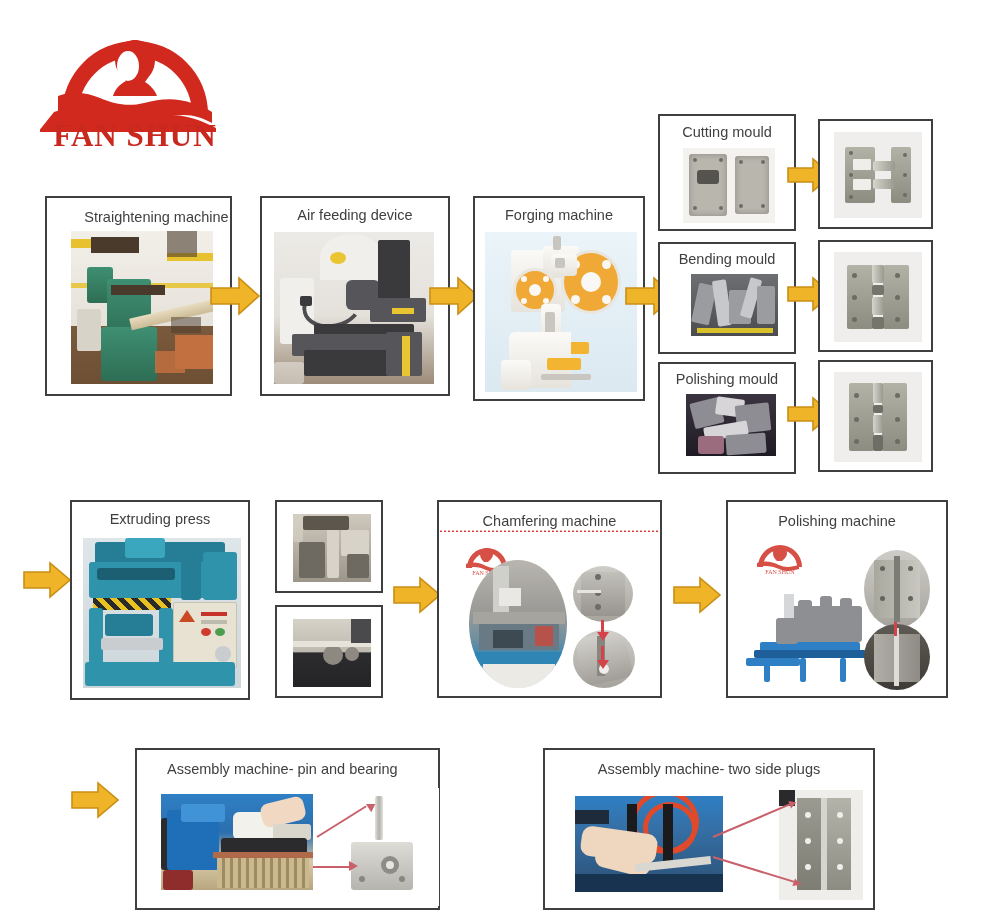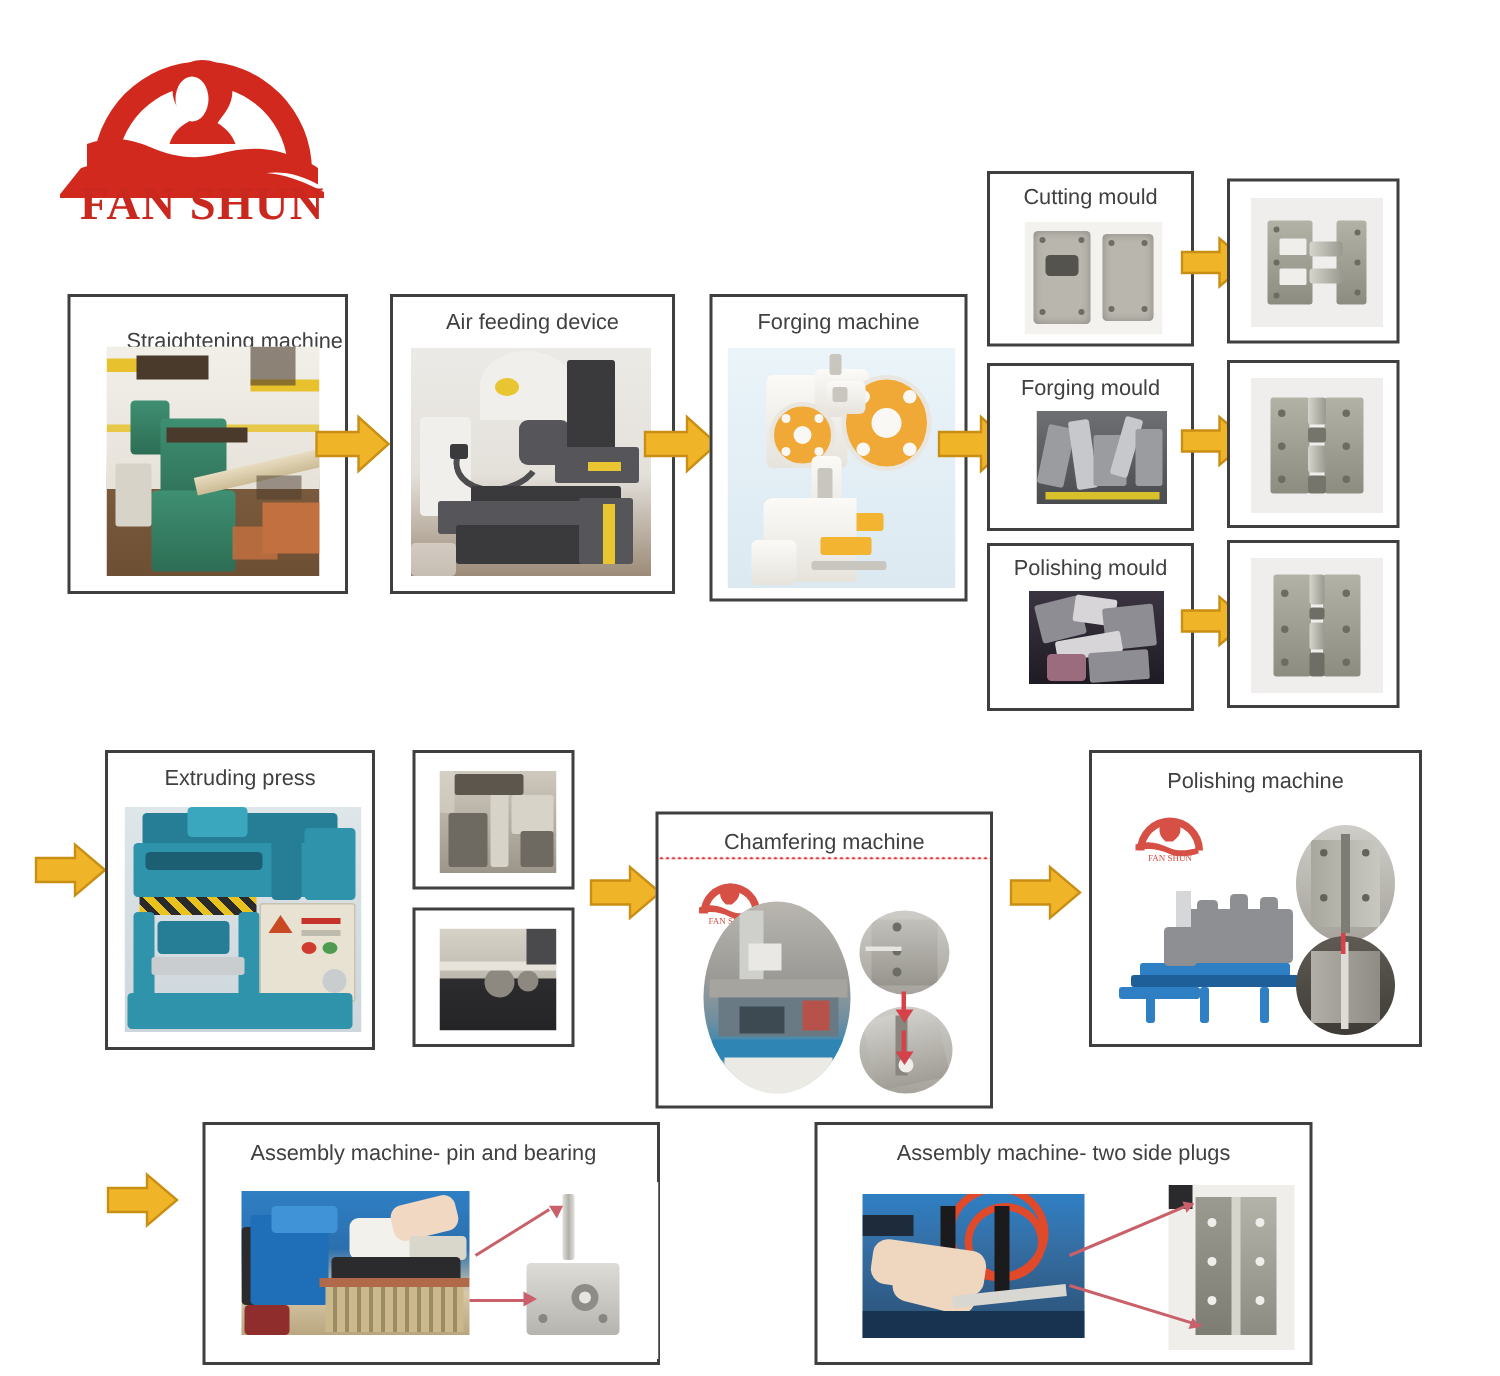--- a/index.html
+++ b/index.html
@@ -173,21 +173,21 @@
       <path d="M22 92 A73 73 0 0 1 168 92 L152 92 A57 57 0 0 0 38 92 Z" fill="#d2291f"></path>
       <path d="M95 18 c12 0 20 9 20 20 c0 11 -6 16 -10 22 c5 3 10 8 12 14 l-44 0 c2 -7 7 -12 13 -15 c-5 -6 -11 -11 -11 -21 c0 -11 8 -20 20 -20 z" fill="#d2291f"></path>
       <ellipse cx="88" cy="44" rx="11" ry="15" fill="#ffffff"></ellipse>
       <path d="M18 74 c16 -6 30 -3 42 2 c14 6 28 9 44 5 c16 -4 30 -6 48 0 c8 2 14 5 20 9 l0 11 c-9 -5 -18 -8 -28 -8 c-14 0 -24 5 -40 7 c-16 2 -30 -2 -44 -7 c-12 -4 -26 -6 -42 -1 z" fill="#d2291f"></path>
       <path d="M14 90 c20 -7 34 -3 50 3 c16 6 30 7 46 3 c18 -4 32 -4 48 2 c6 2 12 5 18 8 l0 4 l-178 0 z" fill="#d2291f"></path>
     </svg>
   </div>
   <div class="logo-en">FAN SHUN</div>
 
   <div class="box" style="left:45px;top:196px;width:187px;height:200px;">
-    <div class="box-label" style="top:22px;padding-left:36px;">Straightening machine</div>
+    <div class="box-label" style="top:11px;padding-left:36px;">Straightening machine</div>
     <div class="photo" style="left:24px;top:33px;width:142px;height:153px;">
       <div class="scene sc-straight">
         <div class="wall"></div>
         <div class="ybar" style="left:0;top:8px;width:26px;height:9px;"></div>
         <div class="ybar" style="left:0;top:52px;width:142px;height:5px;opacity:.85;"></div>
         <div class="ybar" style="left:96px;top:22px;width:46px;height:8px;"></div>
         <div class="dark" style="left:20px;top:6px;width:48px;height:16px;"></div>
         <div class="dark" style="left:96px;top:0;width:30px;height:26px;opacity:.6;"></div>
         <div class="green" style="left:16px;top:36px;width:26px;height:36px;"></div>
         <div class="green" style="left:36px;top:48px;width:44px;height:62px;"></div>
@@ -317,21 +317,21 @@
           <div class="hole" style="left:4px;top:48px;width:4px;height:4px;"></div>
           <div class="hole" style="left:58px;top:6px;width:4px;height:4px;"></div>
           <div class="hole" style="left:58px;top:26px;width:4px;height:4px;"></div>
           <div class="hole" style="left:58px;top:46px;width:4px;height:4px;"></div>
         </div>
       </div>
     </div>
   </div>
 
   <div class="box" style="left:658px;top:242px;width:138px;height:112px;">
-    <div class="box-label" style="top:7px;">Forging mould</div>
+    <div class="box-label" style="top:7px;">Bending mould</div>
     <div class="photo" style="left:31px;top:30px;width:87px;height:62px;">
       <div class="scene sc-bendm">
         <div class="sh" style="left:4px;top:10px;width:18px;height:40px;transform:rotate(12deg);"></div>
         <div class="sh2" style="left:24px;top:6px;width:14px;height:46px;transform:rotate(-8deg);"></div>
         <div class="sh" style="left:38px;top:16px;width:22px;height:34px;"></div>
         <div class="sh2" style="left:54px;top:4px;width:12px;height:40px;transform:rotate(16deg);"></div>
         <div class="sh" style="left:66px;top:12px;width:18px;height:38px;"></div>
         <div class="yl" style="left:6px;top:54px;width:76px;height:5px;"></div>
       </div>
     </div>
@@ -462,21 +462,21 @@
       </div>
     </div>
   </div>
 
   <div class="arrow" style="left:392px;top:575px;width:50px;height:40px;">
     <svg width="50" height="40" viewBox="0 0 50 40">
       <path d="M2 12 L28 12 L28 3 L48 20 L28 37 L28 28 L2 28 Z" fill="#f0b429" stroke="#c98f14" stroke-width="1.6"></path>
     </svg>
   </div>
 
-  <div class="box" style="left:437px;top:500px;width:225px;height:198px;margin-top:41px;">
+  <div class="box" style="left:437px;top:500px;width:225px;height:198px;">
     <div class="box-label spell" style="top:11px;">Chamfering machine</div>
     <div class="photo" style="left:8px;top:36px;width:208px;height:152px;">
       <div class="scene sc-cham">
         <div class="wmlogo" style="left:16px;top:4px;width:48px;height:34px;">
           <svg width="48" height="34" viewBox="0 0 48 34">
             <path d="M4 26 A20 20 0 0 1 44 26 L39 26 A15 15 0 0 0 9 26 Z" fill="#cf3226"></path>
             <path d="M24 6 c4 0 6 3 6 6 c0 4 -3 6 -5 8 l-4 0 c-2 -2 -4 -4 -4 -8 c0 -3 3 -6 7 -6z" fill="#cf3226"></path>
             <path d="M3 22 c8 -3 14 -1 20 2 c6 3 12 2 18 0 l0 4 c-6 2 -12 3 -18 0 c-6 -3 -12 -4 -20 -2z" fill="#cf3226"></path>
             <text x="24" y="33" font-size="6" fill="#cf3226" text-anchor="middle" font-family="Liberation Serif, serif">FAN SHUN</text>
           </svg>

